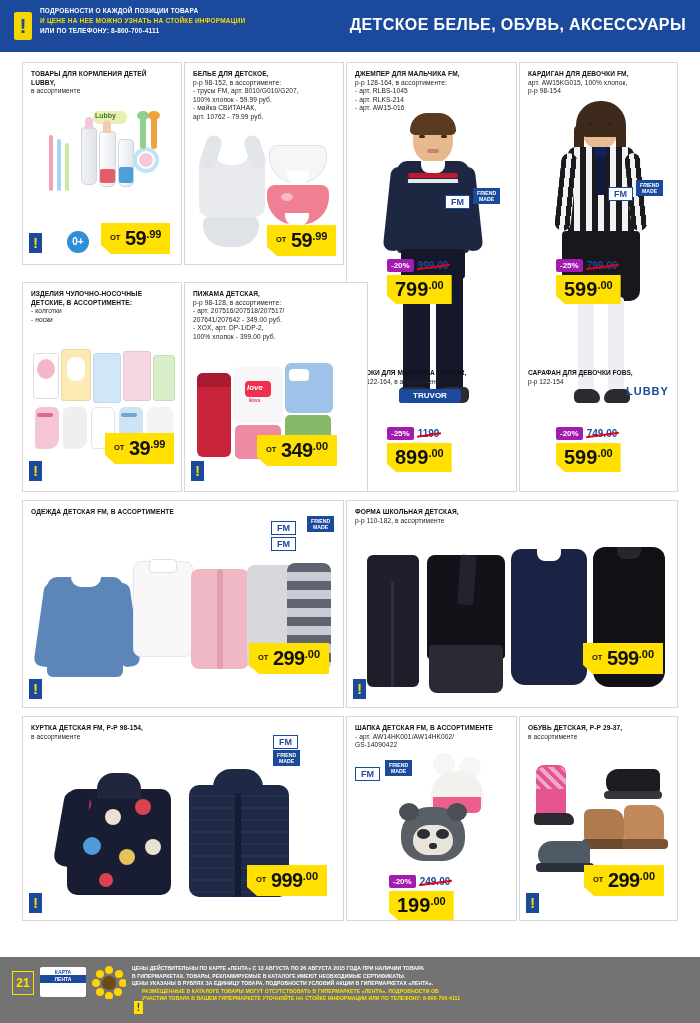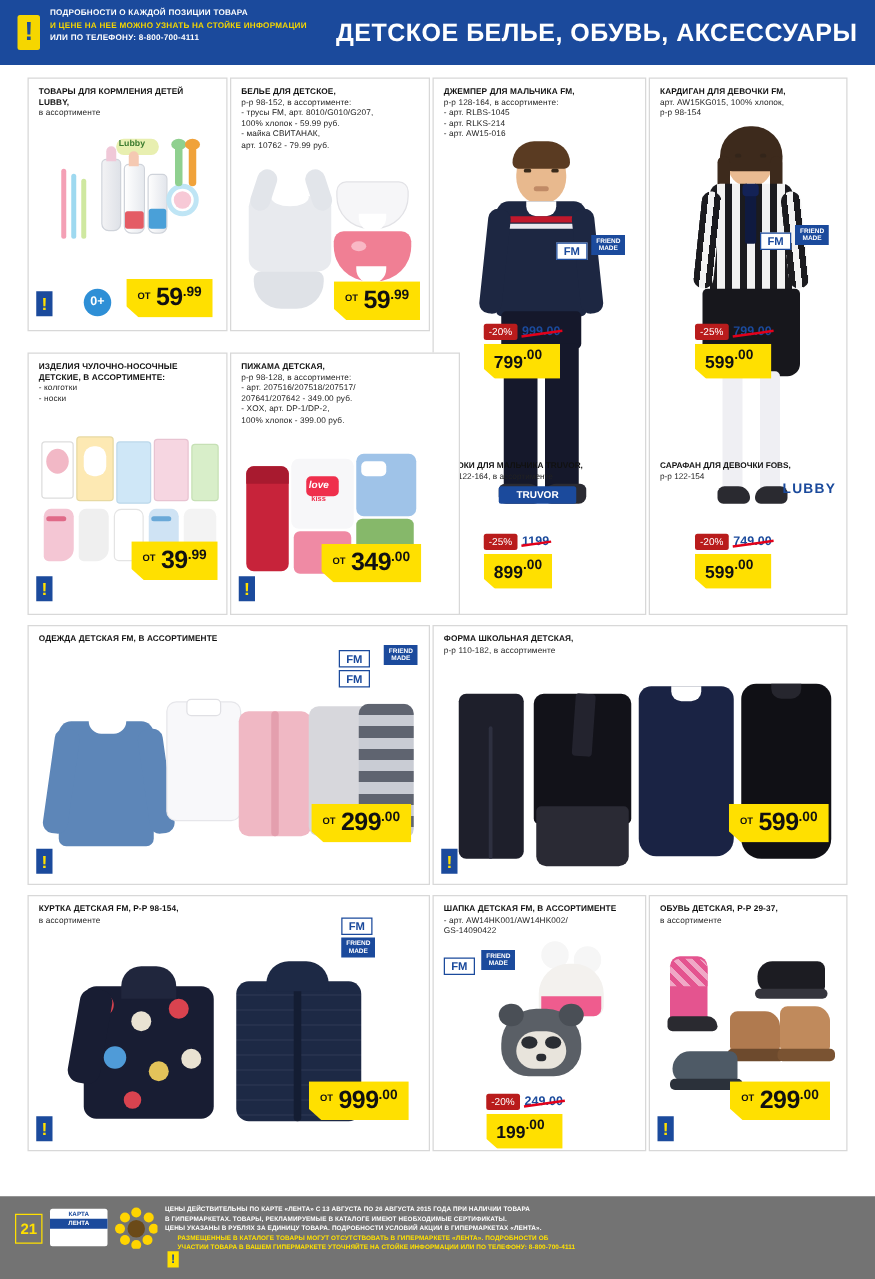--- a/index.html
+++ b/index.html
@@ -24,21 +24,21 @@
     border-radius: 2px;
   }
   .header .hdr-left {
     position: absolute; left: 40px; top: 6px; width: 300px;
     font-size: 6.5px; line-height: 10px; font-weight: bold; letter-spacing: .2px;
     text-transform: uppercase;
   }
   .header .hdr-left .ln2 { color: #f5d600; }
   .header .hdr-title {
     position: absolute; right: 14px; top: 16px;
-    font-size: 20px; font-weight: bold; letter-spacing: .4px;
+    font-size: 16px; font-weight: bold; letter-spacing: .4px;
     text-transform: uppercase;
   }
 
   
   .card {
     position: absolute;
     border: 1px solid #d8d8d8;
     background: #fff;
     overflow: hidden;
   }
@@ -65,37 +65,37 @@
   .price .ot { font-size: 7.5px; font-weight: bold; vertical-align: 5px; }
   .price .big { font-size: 20px; letter-spacing: -.5px; }
   .price .cents { font-size: 11px; vertical-align: 7px; }
 
   
   .disc-wrap { position: absolute; z-index: 7; }
   .disc-top {
     display: flex; align-items: center; gap: 4px;
   }
   .badge-disc {
-    background: #b91c1c; color: #fff; font-size: 8px; font-weight: normal;
+    background: #a21caf; color: #fff; font-size: 8px; font-weight: bold;
     padding: 2px 4px; border-radius: 2px;
   }
   .oldprice {
     color: #1b4a9c; font-size: 10px; font-weight: bold;
     position: relative; display: inline-block;
   }
   .oldprice::after {
     content: ""; position: absolute; left: -1px; right: -1px; top: 50%;
     height: 1.5px; background: #e2001a; transform: rotate(-8deg);
   }
   .price-blue {
     background: #ffe000; color: #111; font-weight: bold; line-height: 1;
     padding: 4px 8px 5px 8px;
     clip-path: polygon(0 0, 100% 0, 100% 100%, 9px 100%, 0 calc(100% - 8px));
   }
-  .price-blue .big { font-size: 14px; }
+  .price-blue .big { font-size: 20px; }
   .price-blue .cents { font-size: 11px; vertical-align: 7px; }
 
   
   .mark {
     position: absolute; width: 13px; height: 20px; background: #1b4a9c;
     color: #ffe000; font-weight: bold; font-size: 14px; text-align: center;
     line-height: 20px; z-index: 8;
   }
 
   

